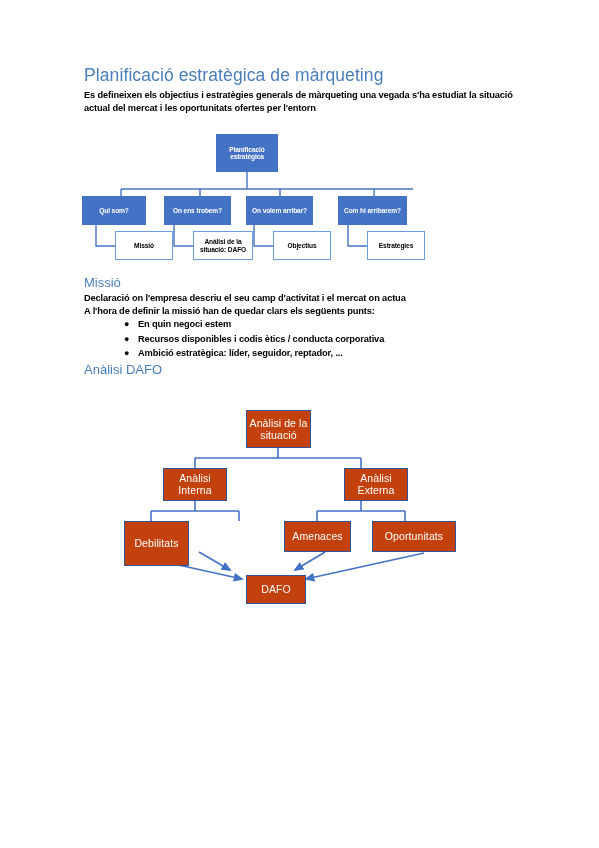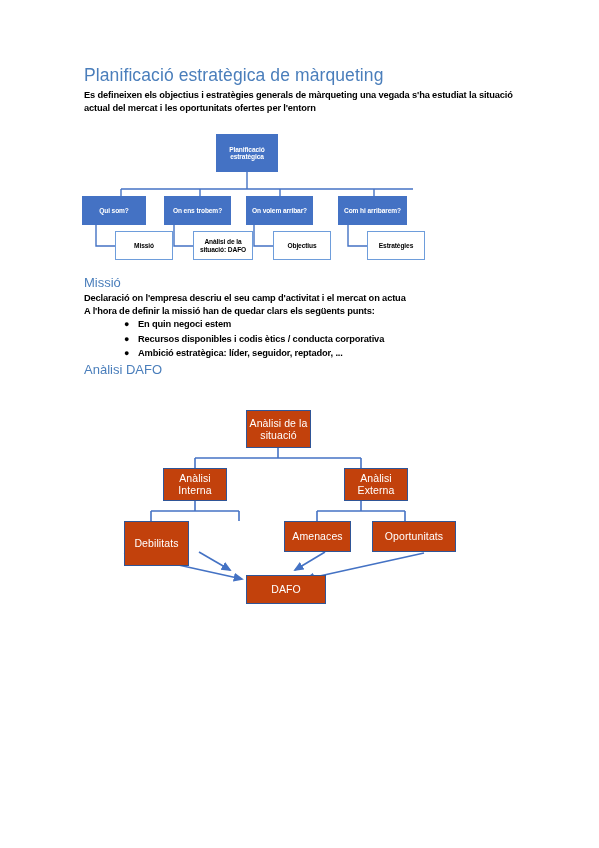--- a/index.html
+++ b/index.html
@@ -270,19 +270,19 @@
       <div class="node dafo-node" style="left:24px; top:121px; width:65px; height:45px;margin-left:16px;">
         <span>Debilitats</span>
       </div>
       <div class="node dafo-node" style="left:200px; top:121px; width:67px; height:31px;">
         <span>Amenaces</span>
       </div>
       <div class="node dafo-node" style="left:288px; top:121px; width:84px; height:31px;">
         <span>Oportunitats</span>
       </div>
 
-      <div class="node dafo-node" style="left:162px; top:175px; width:80px; height:29px;text-align:right;">
+      <div class="node dafo-node" style="left:162px; top:175px; width:60px; height:29px;text-align:right;">
         <span>DAFO</span>
       </div>
     </div>
 
   </div>
 </div>
 
 </body></html>

